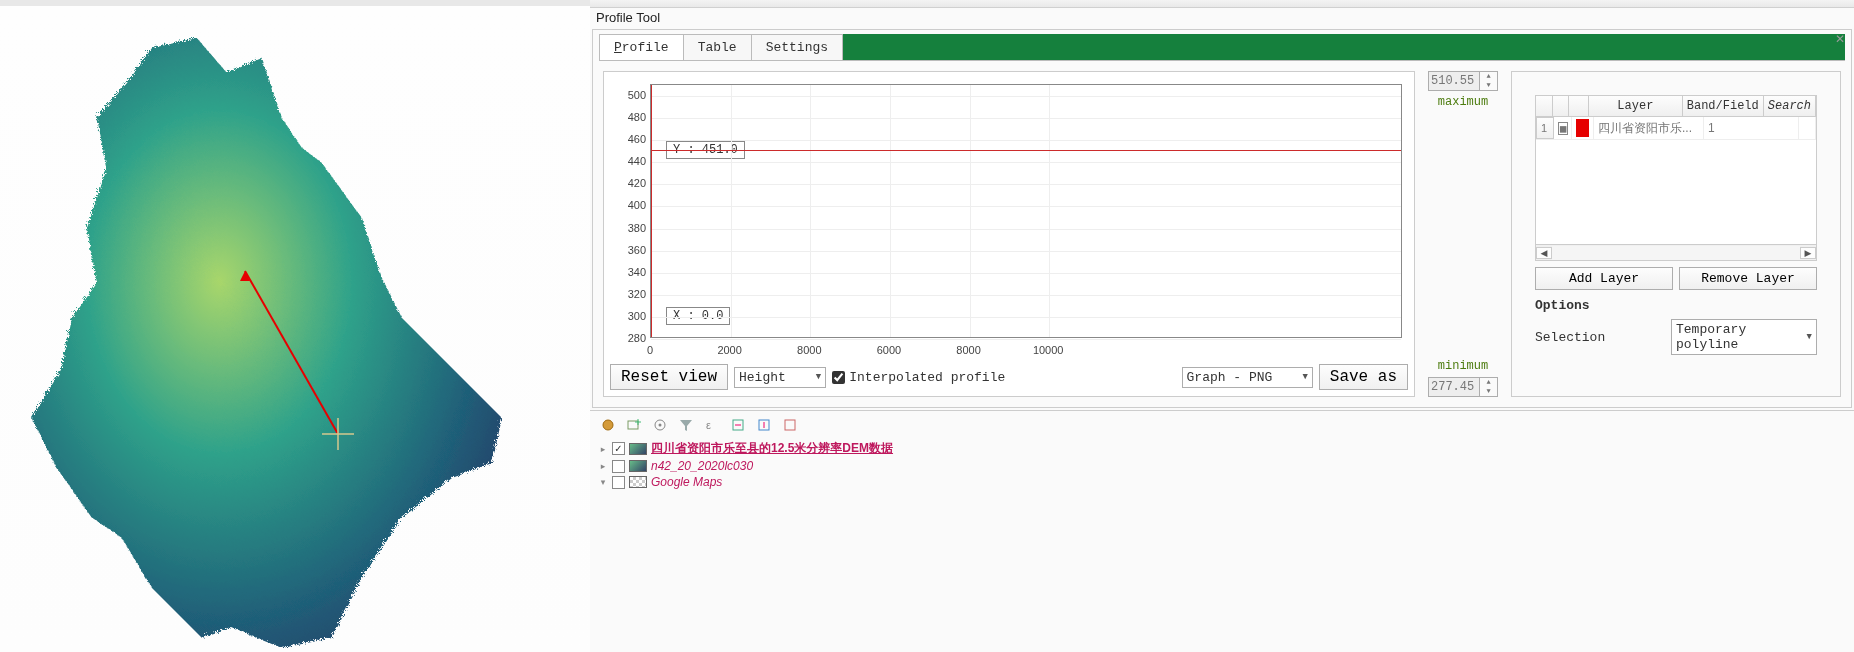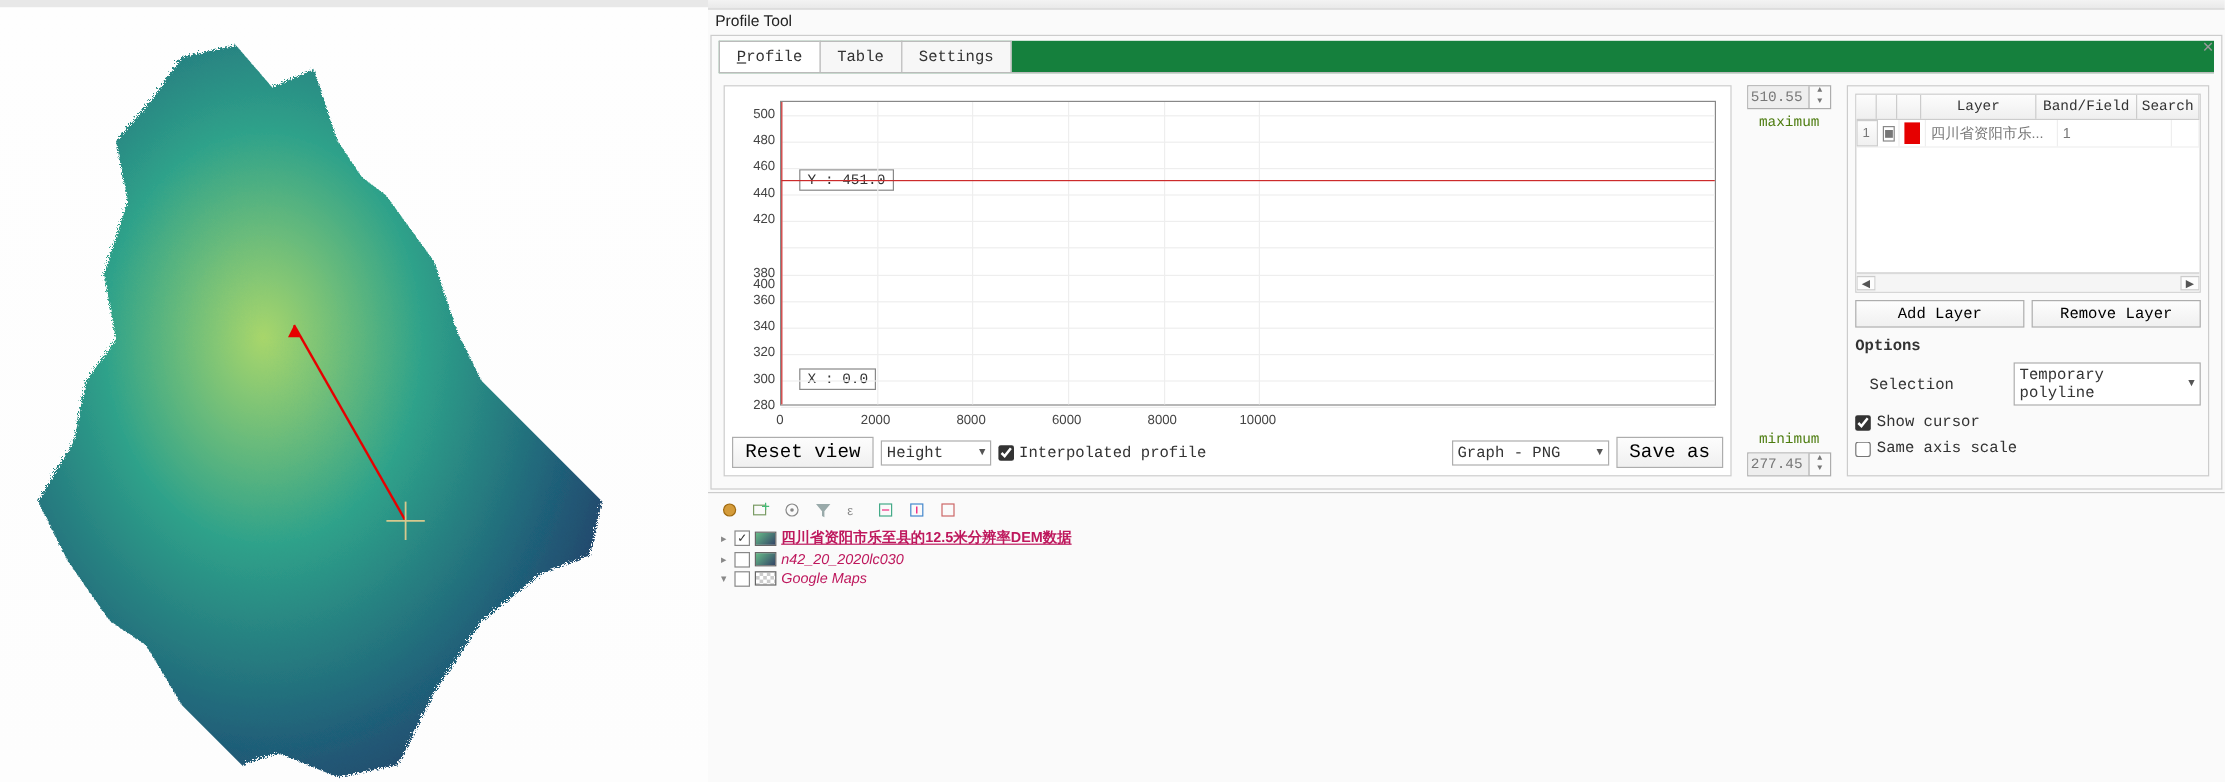--- a/index.html
+++ b/index.html
@@ -46,38 +46,38 @@
   .chk { display:inline-flex; align-items:center; gap:4px; }
   .chk input { width:13px; height:13px; accent-color:#333;}
   
   .spin-col { display:flex; flex-direction:column; justify-content:space-between; gap:14px; width:76px; align-items:center; font-family:"Courier New",monospace;}
   .spinbox { display:flex; border:1px solid #adadad; width:70px;}
   .spinbox input { border:none; width:50px; padding:2px 2px; font-size:12px; font-family:inherit; background:#eee; color:#777;}
   .spin-btns { display:flex; flex-direction:column; border-left:1px solid #adadad; width:18px;}
   .spin-btns div { height:9px; font-size:7px; text-align:center; color:#777; cursor:pointer; line-height:8px;}
   .spin-label { font-size:12px; color:#4d7c0f;}
   
-  .layer-col { border:1px solid #ccc; padding:6px; background:#fafafa; width:302px; display:flex; flex-direction:column; gap:6px;}
+  .layer-col { border:1px solid #ccc; padding:23px; background:#fafafa; width:330px; display:flex; flex-direction:column; gap:6px;}
   .layer-table-wrap { border:1px solid #ccc; background:#fff; height:166px; position:relative; overflow:hidden;}
   .layer-table-head { display:flex; background:linear-gradient(#fdfdfd,#efefef); border-bottom:1px solid #ccc;}
   .lth { border-right:1px solid #ccc; padding:3px 4px; font-family:"Courier New",monospace; font-size:12px; text-align:center;}
   .layer-row { display:flex; border-bottom:1px solid #eee; min-height:22px; align-items:center;}
   .lcell { border-right:1px solid #eee; padding:2px 4px; font-size:12px; color:#777; display:flex; align-items:center; height:22px;}
   .color-swatch { width:18px; height:18px; background:#e60000; }
   .row-num { background:linear-gradient(#fdfdfd,#f0f0f0); border:1px solid #ccc; width:18px; text-align:center; font-size:11px;}
   .hscroll { position:absolute; bottom:0; left:0; right:0; height:16px; background:#f0f0f0; border-top:1px solid #ccc; display:flex; align-items:center;}
   .hscroll .arrow { width:16px; text-align:center; font-size:9px; color:#555; border:1px solid #ccc; background:#fdfdfd;}
   .hscroll .track { flex:1; height:14px; background:#f5f5f5;}
   
   .layer-buttons { display:flex; gap:6px;}
   .layer-buttons .btn { flex:1; font-family:"Courier New",monospace; font-size:13px;}
   
   .options-box { }
   .opt-title { font-weight:bold; font-family:"Courier New",monospace; font-size:13px; margin:2px 0 6px 0;}
-  .opt-row { display:flex; align-items:center; gap:0; margin-bottom:6px; font-family:"Courier New",monospace; font-size:13px;margin-left:12px;}
+  .opt-row { display:flex; align-items:center; gap:16px; margin-bottom:6px; font-family:"Courier New",monospace; font-size:13px;}
   .opt-row .label { width:120px;}
   .opt-grid { display:flex; gap:12px;}
   .opt-grid .col { flex:1; display:flex; flex-direction:column; gap:6px;}
   .chk2 { display:flex; align-items:flex-start; gap:5px; font-family:"Courier New",monospace; font-size:13px;}
   .chk2 input { margin-top:2px; width:13px; height:13px; accent-color:#333;}
   .chk2 .txt { line-height:1.2;}
   
   .layers-panel { padding:4px 8px; border-top:1px solid #ccc; margin-top:2px;}
   .layers-panel-title { font-size:13px; color:#333; margin-bottom:4px;}
   .layers-toolbar { display:flex; gap:10px; padding:2px 2px 6px 2px; align-items:center;}
@@ -168,21 +168,21 @@
                   <div class="cross-v" style="left: 0px;"></div>
                 </div>
               <div id="yaxis"></div>
               <div id="xaxis"></div>
             <div class="ylab" style="left: 0px; width: 36px; top: 260px; position: absolute; text-align: right;">280</div>
                 <div class="ylab" style="left: 0px; width: 36px; top: 237.913px; position: absolute; text-align: right;">300</div>
                 <div class="ylab" style="left: 0px; width: 36px; top: 215.826px; position: absolute; text-align: right;">320</div>
                 <div class="ylab" style="left: 0px; width: 36px; top: 193.739px; position: absolute; text-align: right;">340</div>
                 <div class="ylab" style="left: 0px; width: 36px; top: 171.652px; position: absolute; text-align: right;">360</div>
                 <div class="ylab" style="left: 0px; width: 36px; top: 149.565px; position: absolute; text-align: right;">380</div>
-                <div class="ylab" style="left: 0px; width: 36px; top: 127.478px; position: absolute; text-align: right; margin-top: 32px;">400</div>
+                <div class="ylab" style="left: 0px; width: 36px; top: 127.478px; position: absolute; text-align: right;">400</div>
                 <div class="ylab" style="left: 0px; width: 36px; top: 105.391px; position: absolute; text-align: right;">420</div>
                 <div class="ylab" style="left: 0px; width: 36px; top: 83.3043px; position: absolute; text-align: right;">440</div>
                 <div class="ylab" style="left: 0px; width: 36px; top: 61.2174px; position: absolute; text-align: right;">460</div>
                 <div class="ylab" style="left: 0px; width: 36px; top: 39.1304px; position: absolute; text-align: right;">480</div>
                 <div class="ylab" style="left: 0px; width: 36px; top: 17.0435px; position: absolute; text-align: right;">500</div>
                 <div class="xlabel" style="left: 40px; bottom: 2px; position: absolute;">0</div>
                 <div class="xlabel" style="left: 119.636px; bottom: 2px; position: absolute;">2000</div>
                 <div class="xlabel" style="left: 199.273px; bottom: 2px; position: absolute;">8000</div>
                 <div class="xlabel" style="left: 278.909px; bottom: 2px; position: absolute;">6000</div>
                 <div class="xlabel" style="left: 358.545px; bottom: 2px; position: absolute;">8000</div>
@@ -232,21 +232,21 @@
         </div>
 
         <div class="layer-col">
           <div class="layer-table-wrap">
             <div class="layer-table-head">
               <div class="lth" style="width:18px;"></div>
               <div class="lth" style="width:18px;"></div>
               <div class="lth" style="width:22px;"></div>
               <div class="lth" style="width:110px;">Layer</div>
               <div class="lth" style="width:95px;">Band/Field</div>
-              <div class="lth" style="flex:1;">Search</div>
+              <div class="lth" style="flex:1;font-style:italic;">Search</div>
             </div>
             <div class="layer-row">
               <div class="lcell row-num">1</div>
               <div class="lcell" style="width:18px;">
                   <span class="tree-chk">◼</span>
                 </div>
               <div class="lcell" style="width:22px;">
                   <div class="color-swatch"></div>
                 </div>
               <div class="lcell" style="width:110px;">四川省资阳市乐...</div>
@@ -266,30 +266,20 @@
           <div class="options-box">
             <div class="opt-title">Options</div>
             <div class="opt-row">
               <span class="label">Selection</span>
               <div class="select" style="flex:1; justify-content:space-between;">
                   <span>Temporary polyline</span>
                   <span class="arrow">▼</span>
                 </div>
             </div>
             <div class="opt-grid">
-              <div class="col">
-                <label class="chk2">
-                    <input type="checkbox" checked="" style="">
-                    <span class="txt">Show cursor</span>
-                  </label>
-                <label class="chk2">
-                    <input type="checkbox" style="">
-                    <span class="txt">Same axis scale</span>
-                  </label>
-              </div>
             </div>
           </div>
         </div>
       </div>
     </div>
 
     <div class="layers-panel">
       <div class="layers-toolbar">
         <svg class="tb-icon" viewBox="0 0 16 16">
             <circle cx="8" cy="8" r="5" fill="#d49b3a" stroke="#a06a10"></circle>

